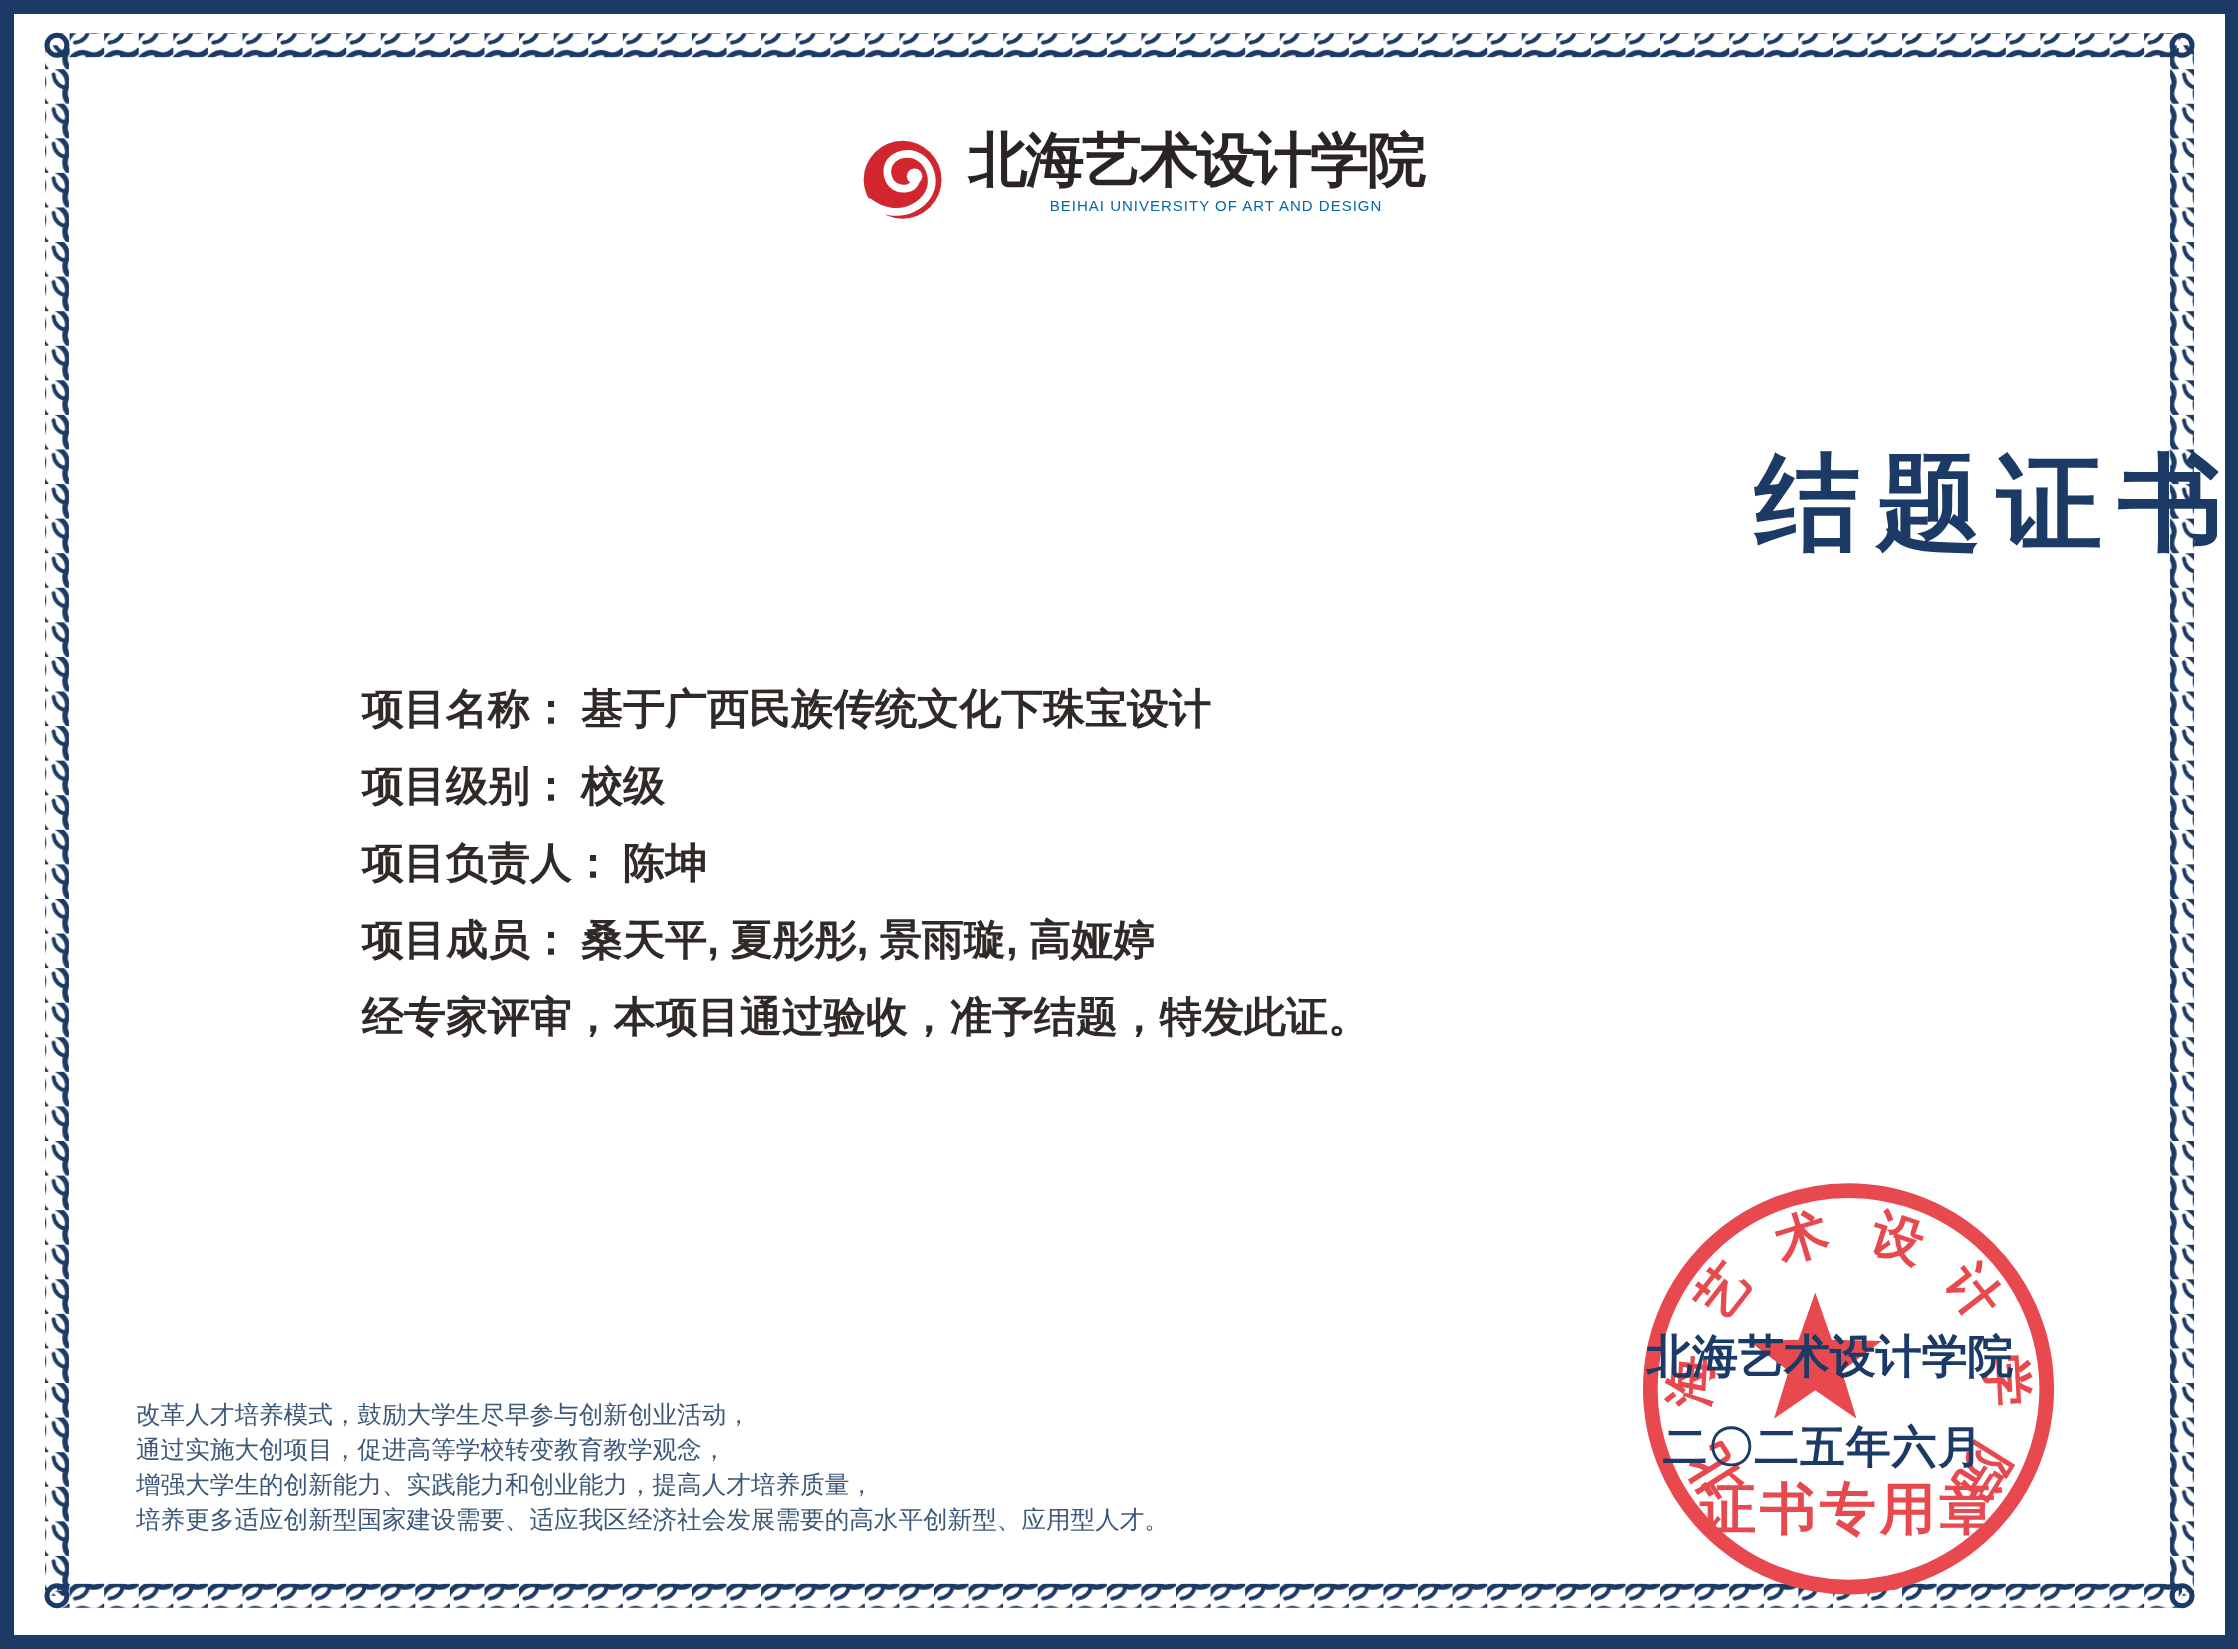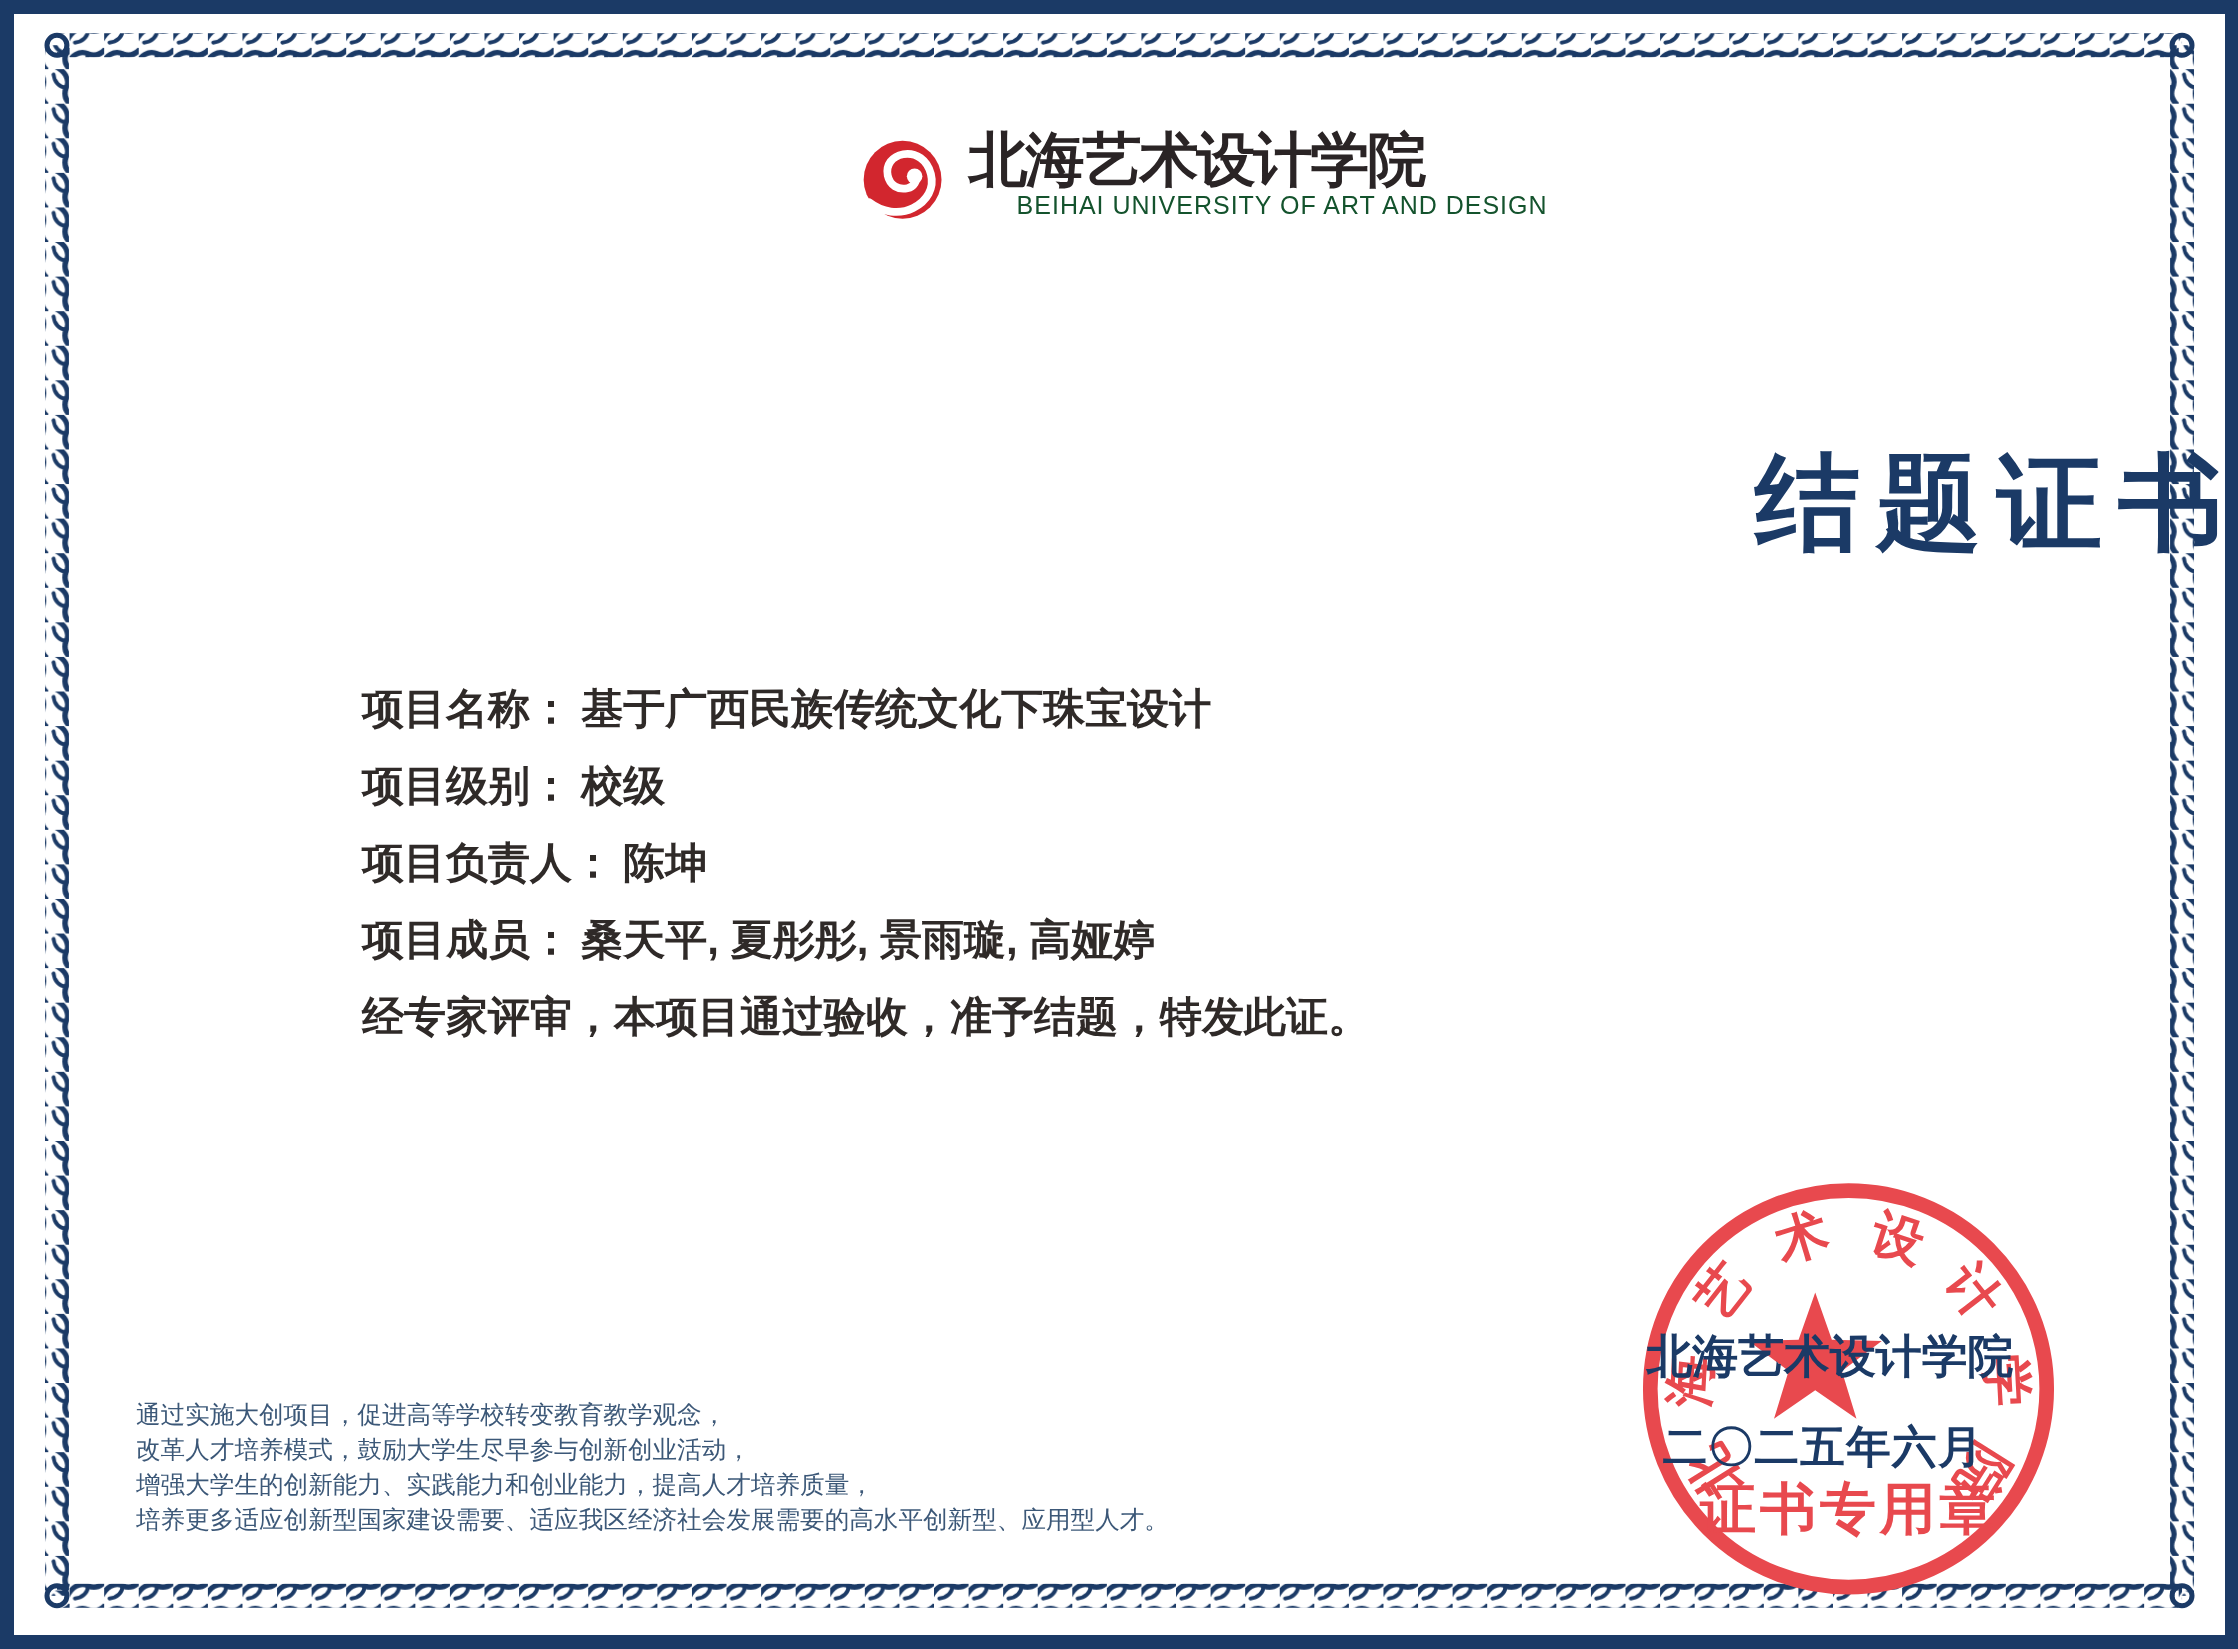--- a/index.html
+++ b/index.html
@@ -29,23 +29,23 @@
   .logo-cn{
     font-family:"Liberation Serif","DejaVu Serif",serif;
     font-weight:bold;
     font-size:59px;line-height:64px;
     letter-spacing:-2px;
     color:#2a2425;
     white-space:nowrap;
   }
   .logo-en{
     margin-top:1.3px;
-    font-size:25px;line-height:25px;
+    font-size:15px;line-height:25px;
     letter-spacing:1px;
-    color:#14532d;
+    color:#0369a1;
     white-space:nowrap;
     font-stretch:condensed;
     margin-left:48px;
   }
 
   
   .title1{
     position:absolute;left:0;top:321px;width:100%;
     text-align:center;
     font-family:"Liberation Serif","DejaVu Serif",serif;
@@ -155,22 +155,22 @@
     <div class="field-line">
       <span class="label">项目负责人：</span><span class="value">陈坤</span>
     </div>
     <div class="field-line">
       <span class="label">项目成员：</span><span class="value">桑天平, 夏彤彤, 景雨璇, 高娅婷</span>
     </div>
     <div class="statement-line">经专家评审，本项目通过验收，准予结题，特发此证。</div>
   </div>
 
   <div class="footnote">
+    <div>改革人才培养模式，鼓励大学生尽早参与创新创业活动，</div>
     <div>通过实施大创项目，促进高等学校转变教育教学观念，</div>
-    <div>改革人才培养模式，鼓励大学生尽早参与创新创业活动，</div>
     <div>增强大学生的创新能力、实践能力和创业能力，提高人才培养质量，</div>
     <div>培养更多适应创新型国家建设需要、适应我区经济社会发展需要的高水平创新型、应用型人才。</div>
   </div>
 
   <svg class="seal" viewBox="0 0 660 660" aria-hidden="true">
     <circle cx="330" cy="320" r="298" fill="none" stroke="#e8494e" stroke-width="22"></circle>
     <g>
       <text class="arc" x="128" y="446" text-anchor="middle" dominant-baseline="central" transform="rotate(-122 128 446)">北</text>
       <text class="arc" x="92" y="308" text-anchor="middle" dominant-baseline="central" transform="rotate(-87 92 308)">海</text>
       <text class="arc" x="142" y="173" text-anchor="middle" dominant-baseline="central" transform="rotate(-52 142 173)">艺</text>

